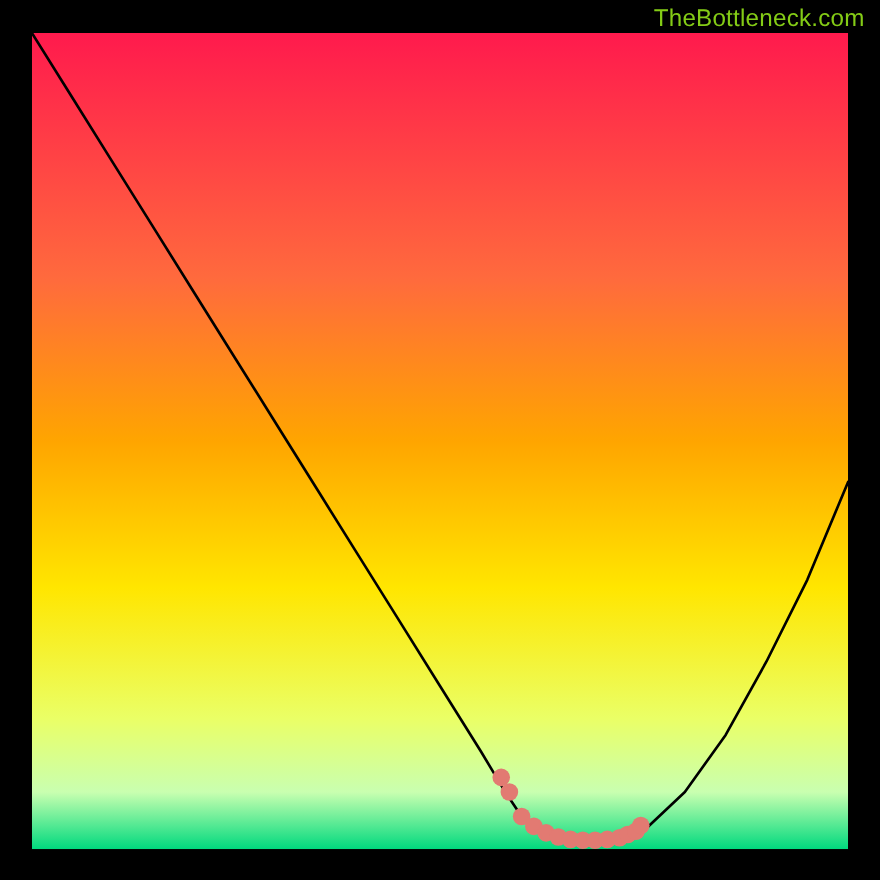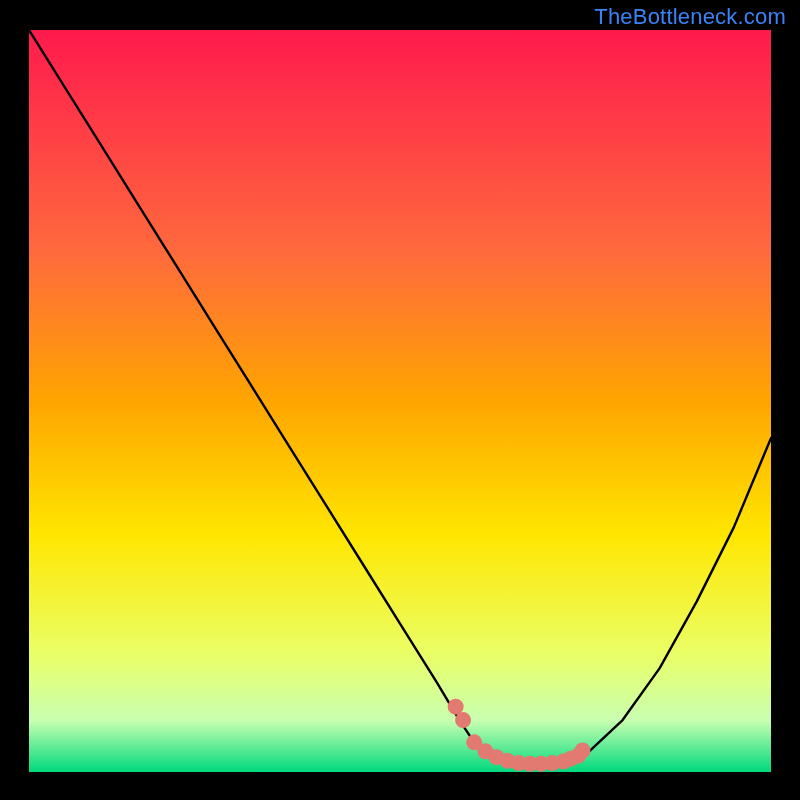--- a/index.html
+++ b/index.html
@@ -10,21 +10,21 @@
     height: 800px;
     background: #000;
   }
   .watermark {
     position: absolute;
     top: 4px;
     right: 14px;
     font-family: Arial, Helvetica, sans-serif;
     font-size: 22px;
     font-weight: 500;
-    color: #3b82f6;
+    color: #84cc16;
     letter-spacing: 0.2px;
     z-index: 10;
   }
   .plot-wrap {
     position: absolute;
     left: 29px;
     top: 30px;
     width: 742px;
     height: 742px;
   }

